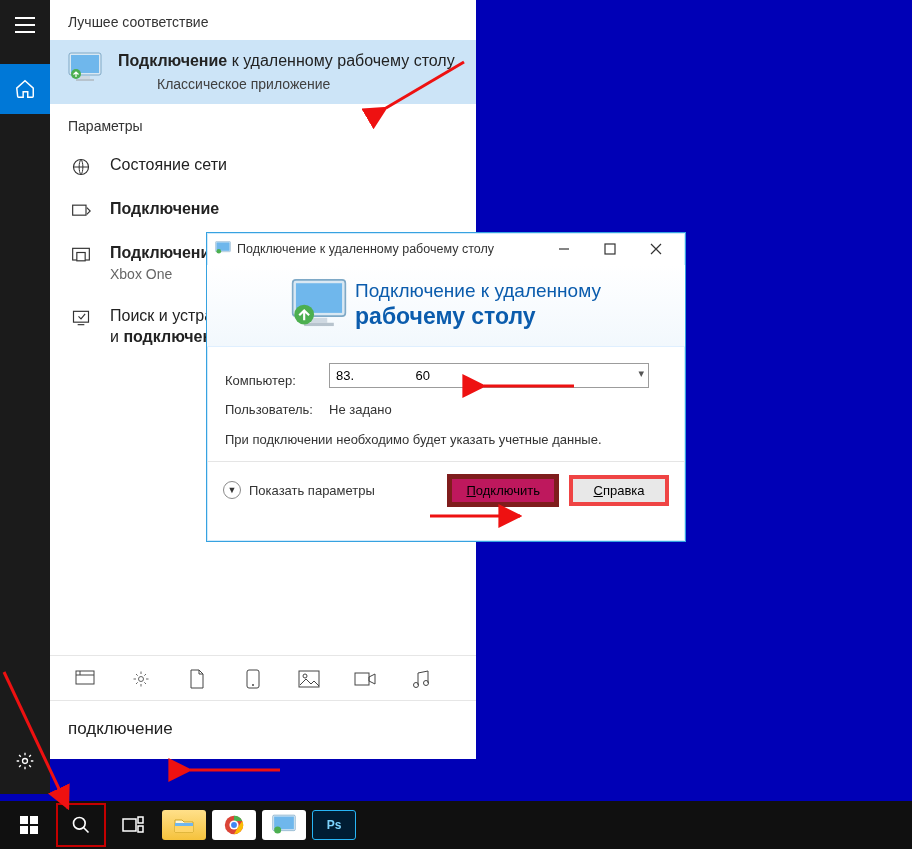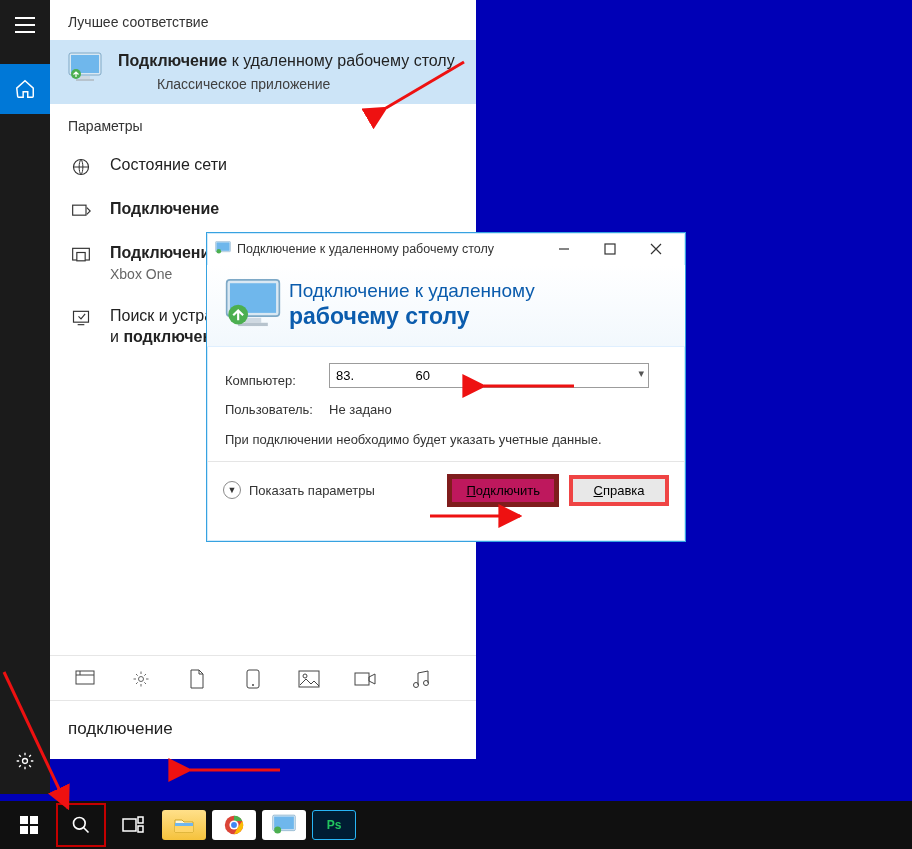--- a/index.html
+++ b/index.html
@@ -44,21 +44,21 @@
 
   
   .rdp {
     position: absolute; left: 206px; top: 232px; width: 480px; height: 310px;
     background: #fff; border: 1px solid #36a2e0; box-shadow: 0 0 0 1px #cfeafc inset;
   }
   .rdp-titlebar { height: 32px; display:flex; align-items:center; padding: 0 6px 0 8px; }
   .rdp-titlebar .ticon { width:16px; height:16px; margin-right:6px; }
   .rdp-titlebar .ttext { font-size: 12.5px; color:#333; flex:1; }
   .rdp-titlebar .wbtn { width: 46px; height: 30px; display:flex; align-items:center; justify-content:center; color:#333; }
-  .rdp-header { height: 82px; display:flex; align-items:center; padding: 0 18px; gap: 8px; background: linear-gradient(#fff,#f2f8fd); border-bottom:1px solid #dfefff; }
+  .rdp-header { height: 82px; display:flex; align-items:center; padding: 0 18px; gap: 8px; background: linear-gradient(#fff,#f2f8fd); border-bottom:1px solid #dfefff;justify-content:center; }
   .rdp-header .big-icon { width: 56px; height: 56px; }
   .rdp-header .htxt { color: #0b5cad; line-height:1.2; }
   .rdp-header .l1 { font-size: 19px; }
   .rdp-header .l2 { font-size: 23px; font-weight: 700; }
   .rdp-body { padding: 16px 18px 0 18px; font-size: 13px; color:#333; }
   .form-row { display:flex; align-items:flex-end; gap: 8px; margin-bottom: 14px; }
   .form-row .lbl { width: 96px; }
   .combo { position:relative; flex:1; max-width: 320px;}
   .combo input { width:100%; padding: 4px 26px 4px 6px; border:1px solid #9c9c9c; font-size:13px; }
   .combo .chev { position:absolute; right:5px; top:4px; font-size:11px; color:#555;}
@@ -68,21 +68,21 @@
   .expand .circ { width:18px; height:18px; border:1px solid #8a8a8a; border-radius:50%; display:flex; align-items:center; justify-content:center; font-size:9px;}
   .rdp-footer .sp { flex:1; }
   .btn { min-width: 100px; padding: 4px 14px; font-size:13px; background:#e8e8e8; border:4px solid #ef4444; }
   .btn.primary { border:5px solid #7f1d1d; background:#be185d; }
 
   
   .taskbar { position:absolute; left:0; bottom:0; width:912px; height:48px; background:#101010; display:flex; align-items:center; padding:0 4px; gap:2px;}
   .tb-btn { width:50px; height:44px; display:flex; align-items:center; justify-content:center; color:#fff; border:2px solid transparent;}
   .tb-btn.boxed { border:2px solid #c40000; }
   .tb-app { width:48px; height:44px; display:flex; align-items:center; justify-content:center; }
-  .tb-app .tile { width:44px; height:30px; border-radius:3px; display:flex; align-items:center; justify-content:center; font-size:12px; font-weight:700; color:#22c55e;}
+  .tb-app .tile { width:44px; height:30px; border-radius:3px; display:flex; align-items:center; justify-content:center; font-size:12px; font-weight:700; color:#7dd3fc;}
 
   
   .arrow { position:absolute; pointer-events:none; }
   .arrow svg { overflow:visible; }
 
   
   .monitor-svg .screen { fill:#6fb7ec; }
   .monitor-svg .frame { fill:#d9e8f3; }
 </style>
 </head>

